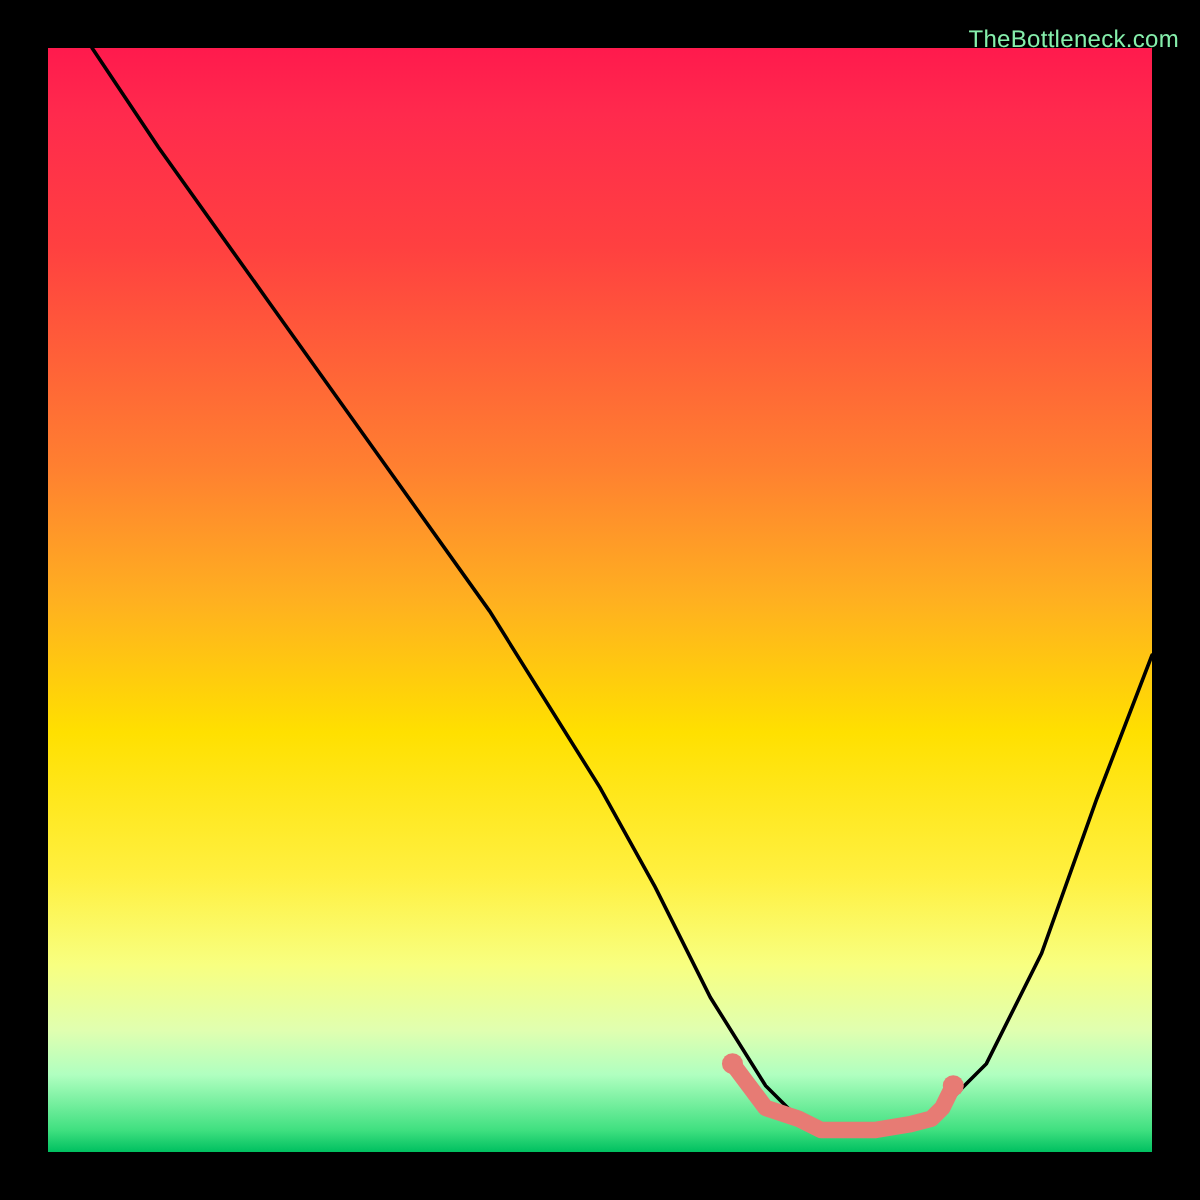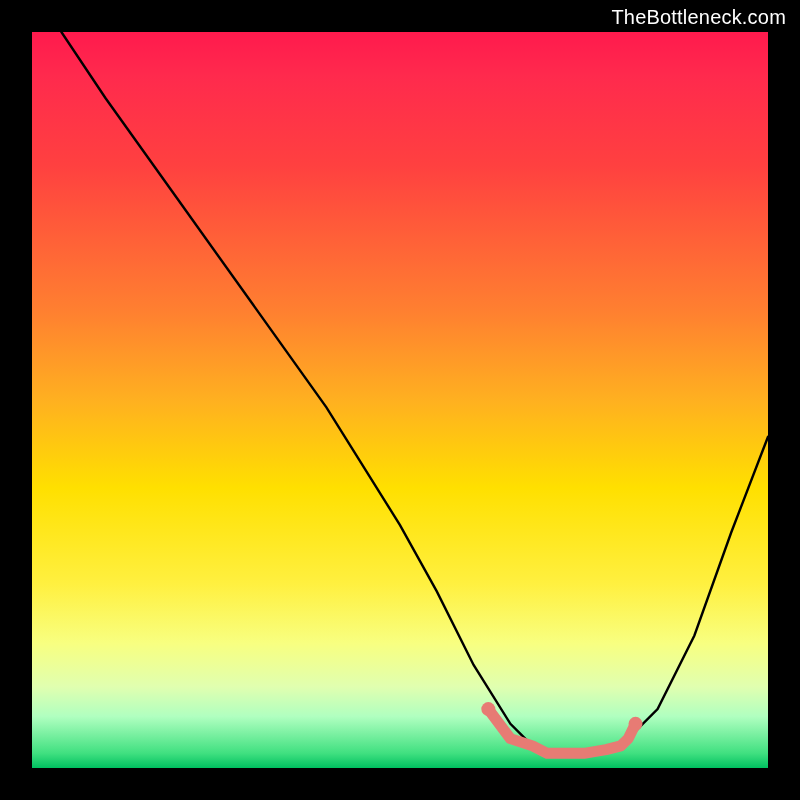--- a/index.html
+++ b/index.html
@@ -41,24 +41,24 @@
   }
   .plot svg {
     position: absolute;
     left: 0;
     top: 0;
     width: 736px;
     height: 736px;
   }
   .watermark {
     position: absolute;
-    top: 6px;
+    top: 18px;
     right: 14px;
-    color: #ffffff;
-    font-size: 20px;
+    color: #86efac;
+    font-size: 16px;
     letter-spacing: 0.2px;
   }
 </style>
 </head>
 <body>
 
 <div class="stage">
   <div class="watermark">TheBottleneck.com</div>
   <div class="plot">
     <svg viewBox="0 0 736 736" preserveAspectRatio="none">

